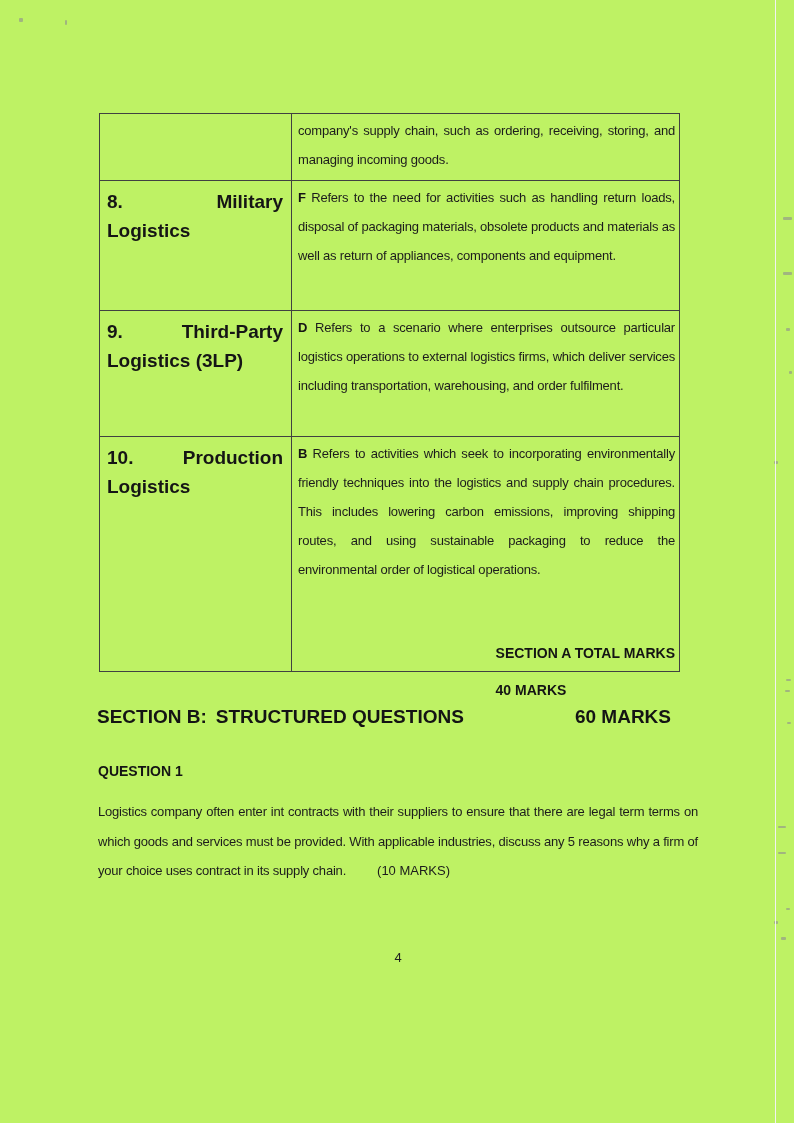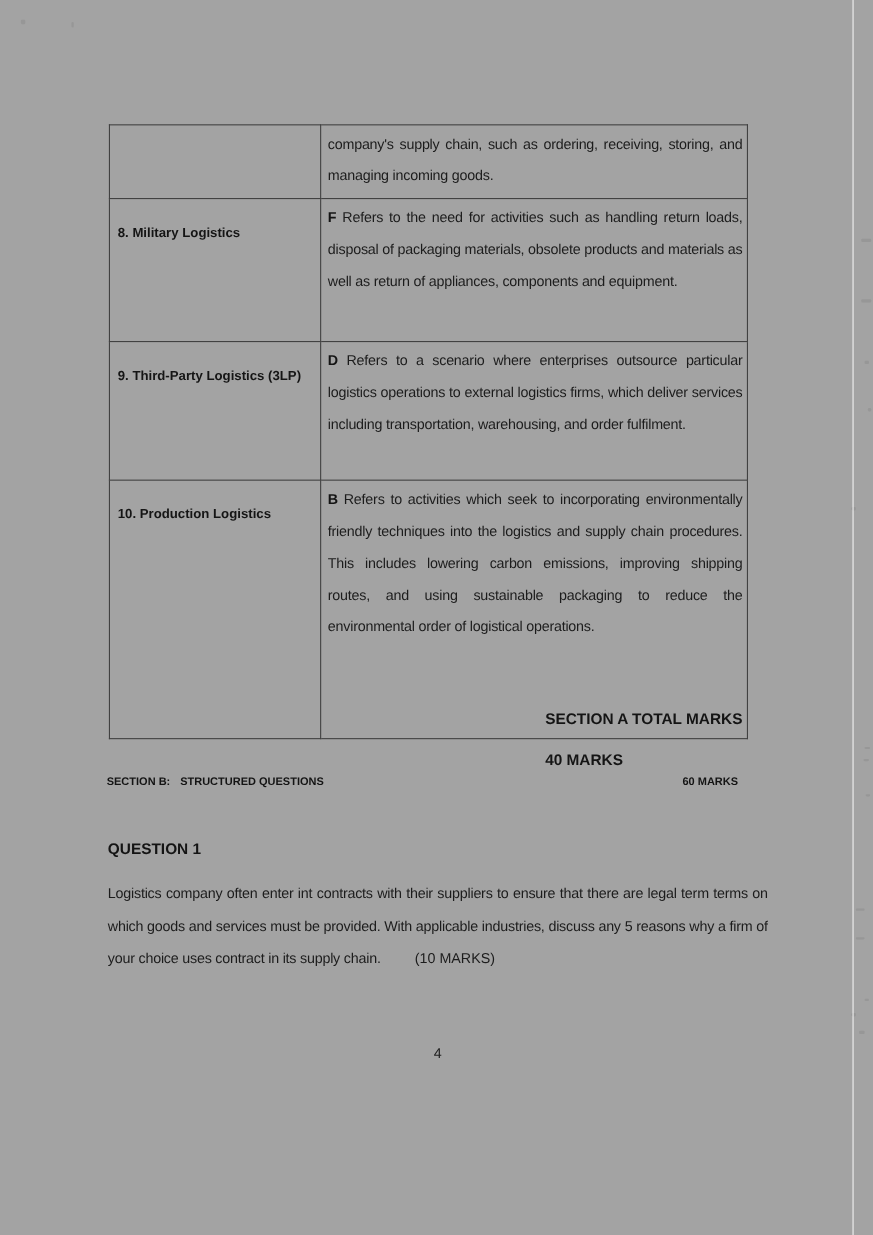--- a/index.html
+++ b/index.html
@@ -5,43 +5,43 @@
   * { box-sizing: border-box; }
   html, body { margin: 0; padding: 0; }
   body {
     width: 794px; height: 1123px;
     background: #ffffff;
     font-family: "Liberation Sans", sans-serif;
     color: #1d1d1d;
     position: relative;
     overflow: hidden;
   }
-  .sheet { position: absolute; inset: 0; background: #a3a3a3; }
+  .sheet { position: absolute; inset: 0; background: #bef264; }
 
   
   .artifact { position: absolute; background: #8f8f8f; opacity: .62; border-radius: 1px; }
   .fold-line { position: absolute; left: 775px; top: 0; width: 1px; height: 1123px; background: #f2f2f2; }
 
   
   .mtable {
     position: absolute; left: 99px; top: 113px; width: 581px;
     border-collapse: collapse; table-layout: fixed;
   }
   .mtable td {
     border: 1.5px solid #414141;
     vertical-align: top;
   }
   td.term {
     width: 192px;
     font-weight: bold;
-    font-size: 12px;
+    font-size: 19px;
     line-height: 29px;
     color: #151515;
     text-align: justify;
-    padding: 16px 8px 0 7px;
+    padding: 6px 8px 0 7px;
   }
   td.def {
     font-size: 13px;
     line-height: 29px;
     letter-spacing: -0.2px;
     text-align: justify;
     padding: 2px 4px 0 6px;
     color: #1c1c1c;
   }
   .ltr { font-weight: bold; color: #141414; }
@@ -54,21 +54,21 @@
 
   .secA {
     position: absolute; top: 645px; right: 119px;
     display: flex; gap: 21px;
     font-size: 14px;
     flex-direction: column;
   }
   .secB {
     position: absolute; top: 706px; left: 97px; width: 574px;
     display: flex; align-items: flex-start;
-    font-size: 10px;
+    font-size: 19px;
   }
   .secB .lbl { margin-left: 9px; }
   .secB .mk { margin-left: auto; position: relative; top: 0; }
 
   .q2h { position: absolute; top: 763px; left: 98px; font-size: 14px; }
 
   .q2p {
     position: absolute; top: 797px; left: 98px; width: 600px;
     font-size: 13px; line-height: 29.5px;
     letter-spacing: -0.2px;

